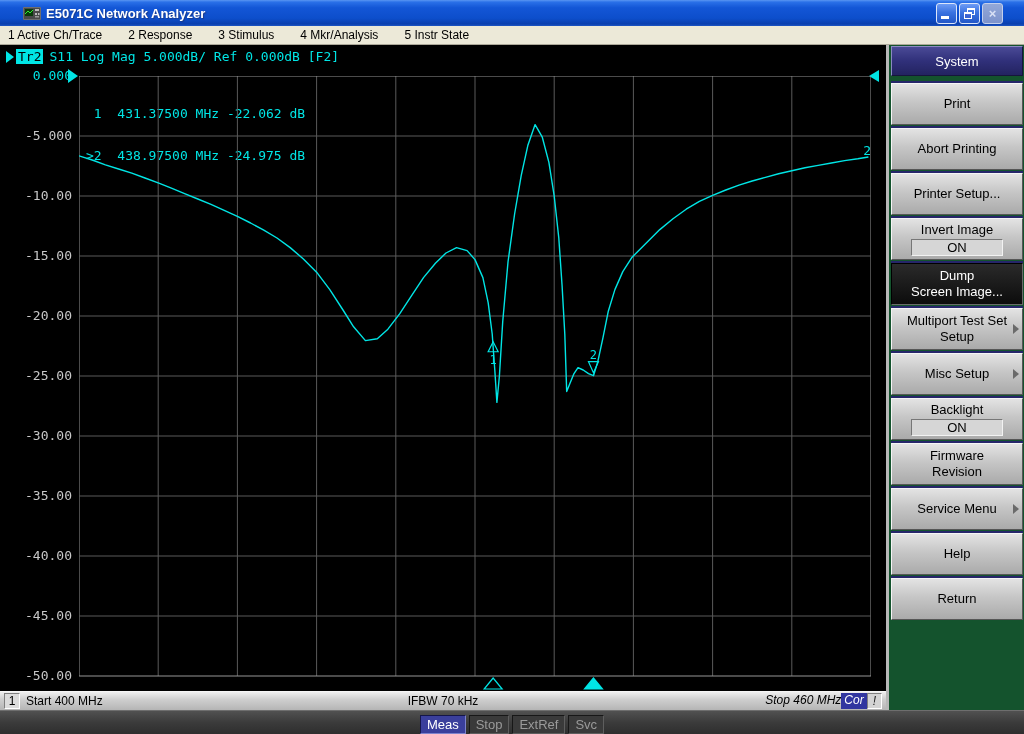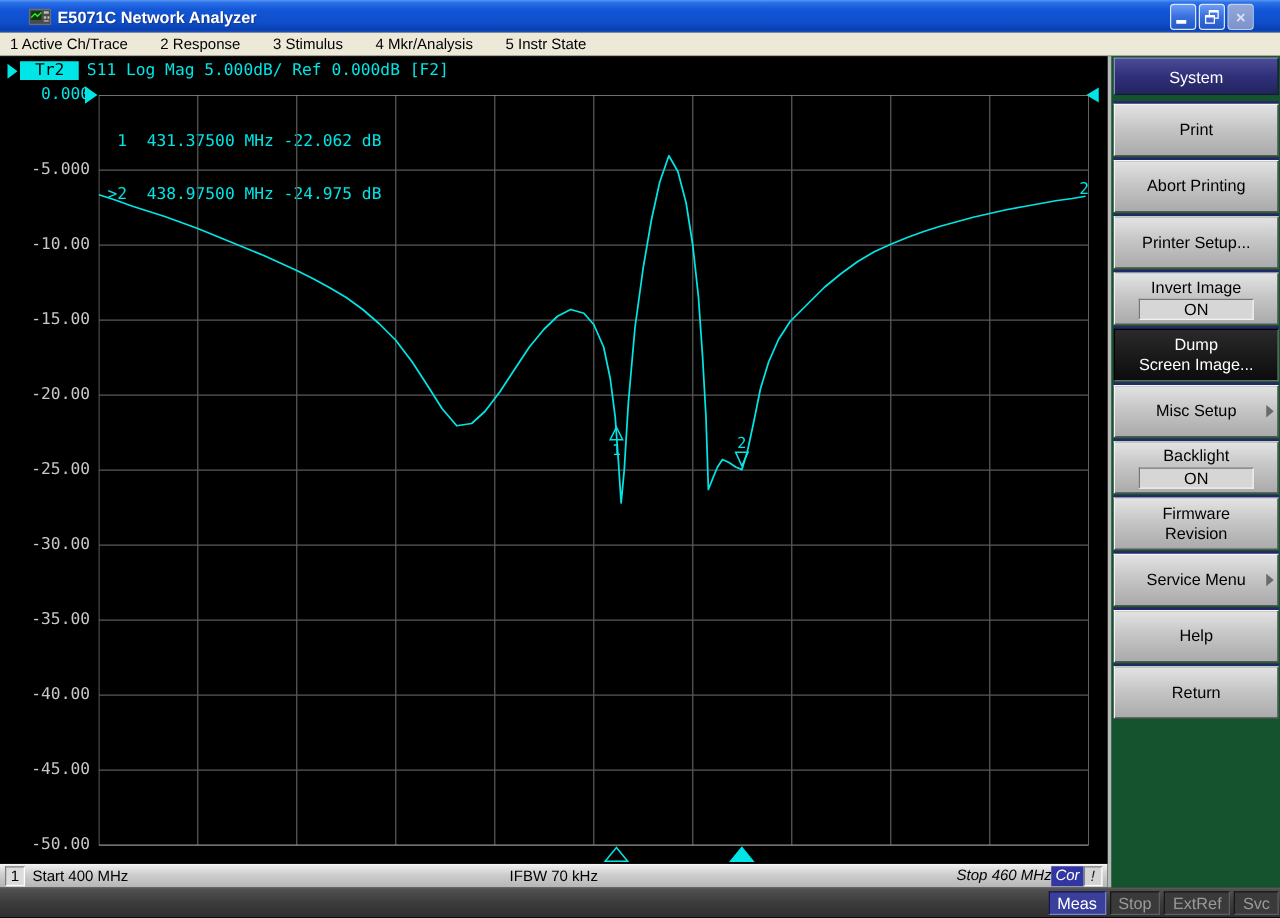--- a/index.html
+++ b/index.html
@@ -28,21 +28,21 @@
              padding:0 6px; gap:22px; font-size:12px; color:#000; flex:0 0 auto; }
   .menu-item { white-space:nowrap; padding:1px 2px; }
 
   
   .main { flex:0 0 665px; display:flex; }
   .display { width:886px; display:flex; flex-direction:column; }
   .screen { position:relative; height:646px; background:#000; font-family:"DejaVu Sans Mono", monospace; }
 
   .trace-header { position:absolute; left:6px; top:4px; font-size:13px; color:#00e5e5; display:flex; align-items:center; white-space:pre; }
   .tr-tri { width:0; height:0; border-left:8px solid #00e5e5; border-top:6px solid transparent; border-bottom:6px solid transparent; margin-right:2px; }
-  .tr-tag { background:#00e5e5; color:#000; padding:0 12px; margin-right:6px; }
+  .tr-tag { background:#00e5e5; color:#000; padding:0 2px; margin-right:6px; }
 
   .marker-readout { position:absolute; left:86px; top:34px; font-size:13px; color:#00e5e5; line-height:14px; white-space:pre; }
 
   .ylabels .yl { position:absolute; width:72px; text-align:right; font-size:13px; color:#c8c8c8; font-family:"DejaVu Sans Mono", monospace; }
   .ylabels .yl.ref { color:#00e5e5; }
 
   .ref-tri-left { position:absolute; left:68px; top:24px; width:0; height:0;
                   border-left:10px solid #00e5e5; border-top:7px solid transparent; border-bottom:7px solid transparent; }
   .ref-tri-right { position:absolute; left:869px; top:25px; width:0; height:0;
                    border-right:10px solid #00e5e5; border-top:6px solid transparent; border-bottom:6px solid transparent; }
@@ -74,21 +74,21 @@
   .sb-btn.pressed { background:linear-gradient(180deg,#2a2a2a 0%,#0c0c0c 100%);
                     border-color:#000 #6a6a6a #6a6a6a #000; color:#fff; }
   .sb-btn .arr { position:absolute; right:3px; top:50%; margin-top:-5px; width:0; height:0;
                  border-left:6px solid #6a6a6a; border-top:5px solid transparent; border-bottom:5px solid transparent; }
   .sb-toggle { margin-top:1px; width:92px; background:#d6d6d6; border:1px solid; border-color:#777 #f2f2f2 #f2f2f2 #777;
                font-size:13px; line-height:15px; text-align:center; }
   .sb-filler { flex:1; }
 
   
   .statusbar { height:24px; background:linear-gradient(180deg,#515151 0%,#3b3b3b 50%,#2e2e2e 100%);
-               border-top:1px solid #6e6e6e; display:flex; align-items:center; justify-content:flex-end; gap:3px; padding:0 1px; }
+               border-top:1px solid #6e6e6e; display:flex; align-items:center; justify-content:flex-end; gap:3px; padding:0 1px;flex-direction:column; }
   .st-box { border:1px solid; border-color:#171717 #5e5e5e #5e5e5e #171717; background:#3a3a3a;
             color:#9a9a9a; font-size:13px; padding:1px 6px; line-height:15px; }
   .st-box.active { background:#3a3f9c; color:#fff; border-color:#14164a #7d82cc #7d82cc #14164a; }
   .st-date { border:1px solid; border-color:#171717 #5e5e5e #5e5e5e #171717; background:#3a3a3a;
              color:#d6d6d6; font-size:16px; padding:0 7px; line-height:20px; letter-spacing:1px;
              font-family:"Liberation Sans", sans-serif; }
 </style>
 </head>
 <body>
 
@@ -222,20 +222,25 @@
           </div>
           <div class="sb-btn">
             <span>Invert Image</span>
             <div class="sb-toggle">ON</div>
           </div>
           <div class="sb-btn pressed">
             <span>Dump</span>
             <span>Screen Image...</span>
           </div>
           <div class="sb-btn">
+            <span>Multiport Test Set</span>
+            <span>Setup</span>
+            <span class="arr"></span>
+          </div>
+          <div class="sb-btn">
             <span>Misc Setup</span>
             <span class="arr"></span>
           </div>
           <div class="sb-btn">
             <span>Backlight</span>
             <div class="sb-toggle">ON</div>
           </div>
           <div class="sb-btn">
             <span>Firmware</span>
             <span>Revision</span>

